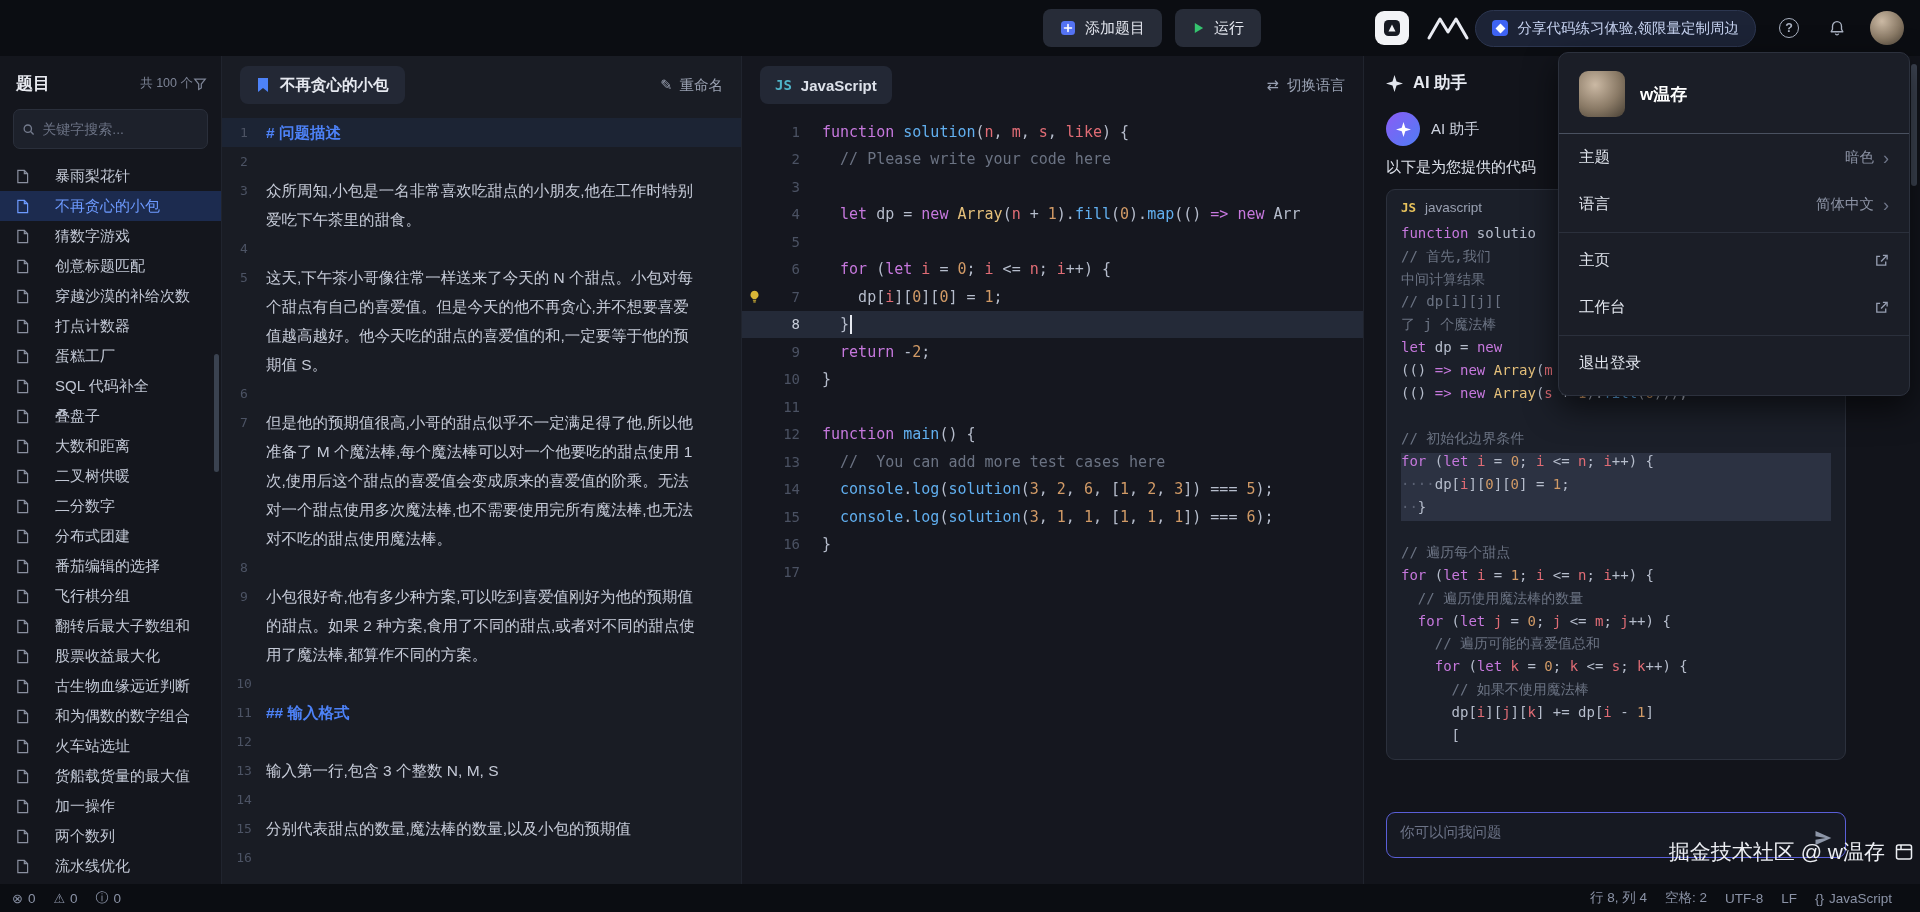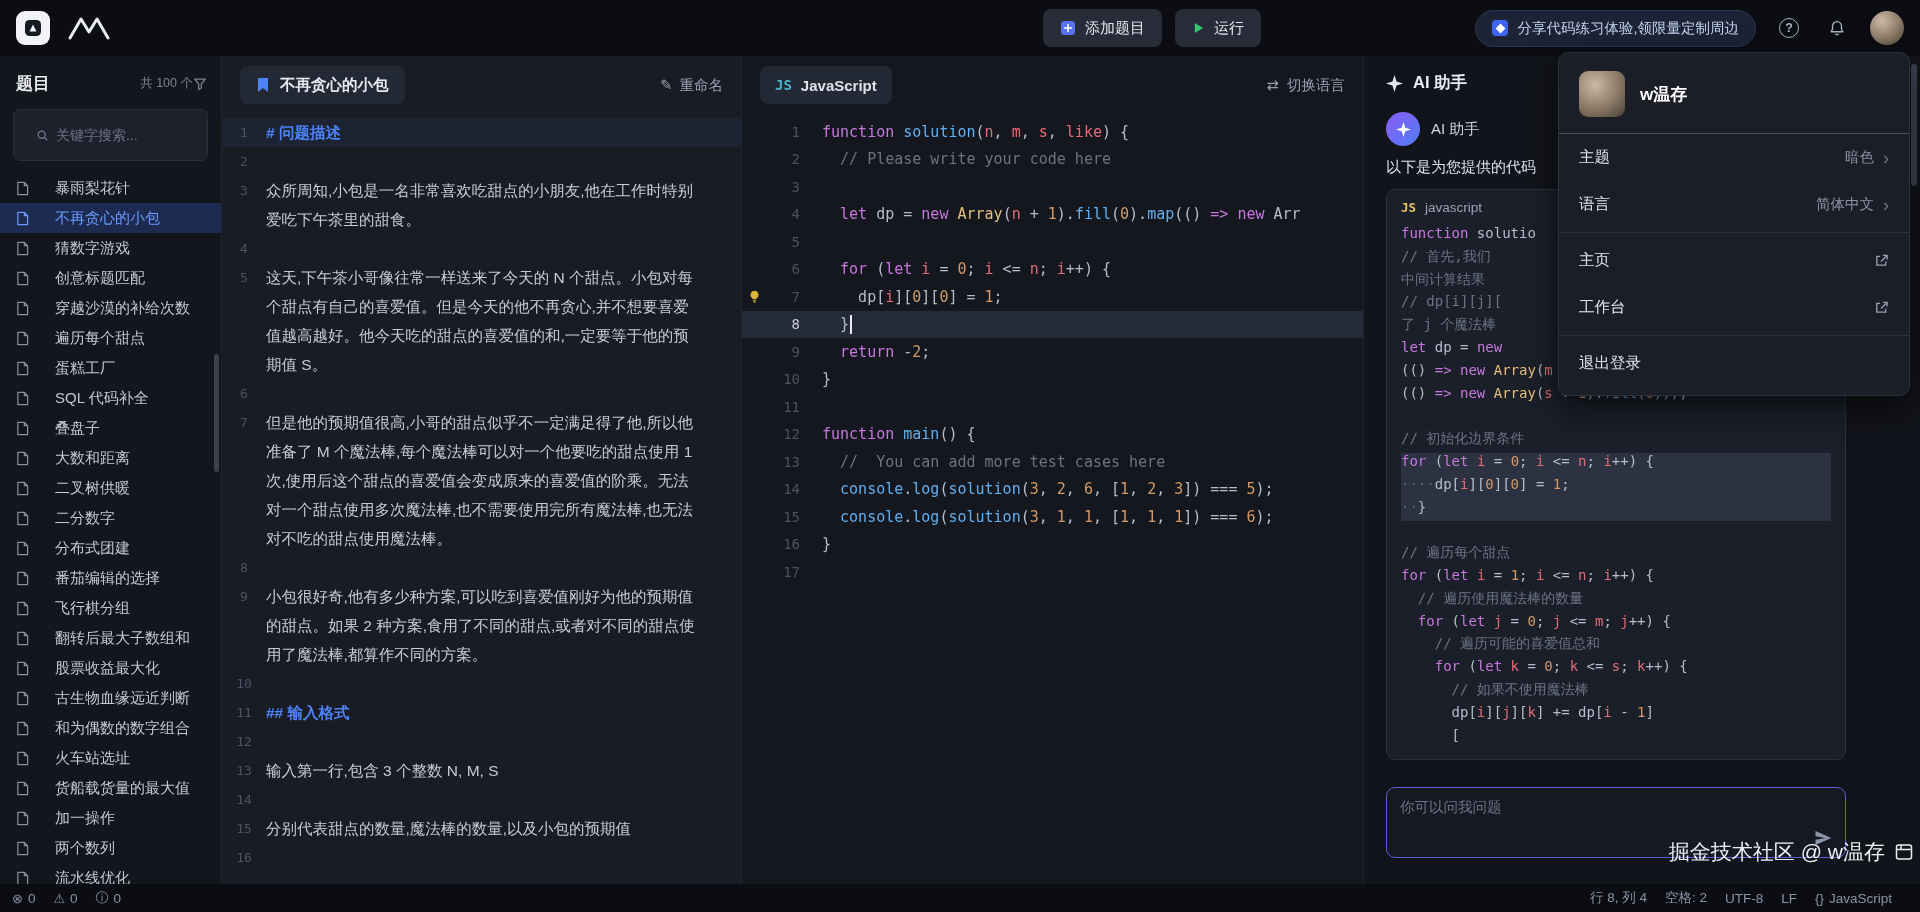--- a/index.html
+++ b/index.html
@@ -2,21 +2,21 @@
 <html><head>
 <meta charset="utf-8">
 <style>
 *{margin:0;padding:0;box-sizing:border-box}
 html,body{width:1920px;height:912px;overflow:hidden;background:#0b0d12;
   font-family:"Liberation Sans",sans-serif;color:#d4d8e1}
 .app{position:relative;width:1920px;height:912px;display:flex;flex-direction:column;background:#14161d}
 
 
 .topbar{position:relative;height:56px;background:#0b0d12;display:flex;align-items:center;
-  justify-content:space-between;padding:16px 16px;flex:0 0 auto;z-index:30}
+  justify-content:flex-end;padding:16px 16px;flex:0 0 auto;z-index:30}
 .tb-left{display:flex;align-items:center;gap:16px}
 .logo-box{width:34px;height:34px;background:#f2f3f6;border-radius:9px;display:flex;
   align-items:center;justify-content:center;cursor:pointer}
 .tb-center{position:absolute;left:1043px;top:9px;display:flex;gap:13px}
 .tb-btn{background:#272c38;border:none;color:#e3e6ee;font-size:15px;height:38px;padding:0 17px;
   border-radius:8px;display:flex;align-items:center;gap:9px;cursor:pointer;font-family:inherit}
 .tb-right{display:flex;align-items:center;gap:18px}
 .promo-pill{background:#1c2336;border:1px solid #2c3650;color:#c6d2f0;height:37px;border-radius:19px;
   display:flex;gap:9px;align-items:center;padding:0 16px;font-size:14.5px;cursor:pointer}
 .promo-ico{width:16px;height:16px;background:#3e63f3;border-radius:4px;display:flex;align-items:center;justify-content:center}
@@ -30,22 +30,22 @@
 
 .main{flex:1;display:flex;min-height:0}
 
 
 .sidebar{width:222px;flex:0 0 auto;background:#14161d;border-right:1px solid #20242e;
   position:relative;overflow:hidden}
 .sb-head{display:flex;align-items:center;padding:16px 14px 8px 16px;}
 .sb-title{font-size:17px;font-weight:bold;color:#e8eaf0}
 .sb-count{margin-left:auto;font-size:12.5px;color:#7d8496}
 .sb-filter{display:flex;cursor:pointer}
-.sb-search{margin:6px 13px 12px;height:52px;background:#1d212b;border:1px solid #2a2f3b;border-radius:7px;
-  display:flex;align-items:center;padding:0 22px;gap:7px}
+.sb-search{margin:6px 13px 12px;height:40px;background:#1d212b;border:1px solid #2a2f3b;border-radius:7px;
+  display:flex;align-items:center;padding:0 8px;gap:7px}
 .sb-search input{background:transparent;border:none;outline:none;color:#c9cedb;font-size:14px;width:100%;font-family:inherit}
 .sb-search input::placeholder{color:#6b7284}
 .sb-item{height:30px;display:flex;align-items:center;gap:26px;padding:0 8px 0 16px;color:#c2c8d5;
   font-size:15px;cursor:pointer;white-space:nowrap}
 .doc-ico{color:#8a90a0;display:flex;flex:0 0 auto}
 .sb-item.active{background:#1c2b4f;color:#6d9aff}
 .sb-item.active .doc-ico{color:#6d9aff}
 .sb-label{overflow:hidden;text-overflow:ellipsis}
 .sb-scroll{position:absolute;right:2px;top:298px;width:5px;height:118px;background:#3a4250;border-radius:3px;cursor:pointer}
 
@@ -102,21 +102,21 @@
 .ai-name{font-size:15px;color:#cfd4e0}
 .ai-intro{font-size:15px;color:#dde1ea;margin-bottom:12px}
 .ai-codeblock{background:#1b1f29;border:1px solid #2c313d;border-radius:9px;overflow:hidden}
 .acb-head{display:flex;align-items:center;gap:9px;padding:10px 14px 6px;font-size:13.5px;color:#9aa1b2}
 .js-badge-y{color:#e8c35c;font-weight:bold;font-size:12.5px;font-family:"DejaVu Sans Mono",monospace}
 .acb-body{font-family:"DejaVu Sans Mono",monospace;font-size:14px;padding:4px 14px 10px;
   color:#b6bdcc;white-space:pre}
 .acb-row{height:22.8px}
 .acb-row.sel{background:#2c3242}
 .ws-dots{color:#5a6173}
-.ai-inputwrap{flex:0 0 auto;margin:16px 74px 26px 22px;position:relative;height:71px;
+.ai-inputwrap{flex:0 0 auto;margin:16px 74px 26px 22px;position:relative;height:46px;
   border:1.6px solid #5a5fd8;border-radius:9px;background:#161922}
 .ai-inputwrap textarea{width:100%;height:100%;background:transparent;border:none;outline:none;resize:none;
   color:#ccd1dd;font-size:14.5px;padding:10px 44px 10px 13px;font-family:"Liberation Sans",sans-serif}
 .ai-inputwrap textarea::placeholder{color:#6d7488}
 .send-ico{position:absolute;right:12px;bottom:9px;cursor:pointer;display:flex}
 
 
 .statusbar{height:28px;background:#0b0d12;display:flex;align-items:center;justify-content:space-between;
   padding:0 28px 0 12px;font-size:13.5px;color:#8b93a7;flex:0 0 auto}
 .st-left,.st-right{display:flex;align-items:center;gap:18px}
@@ -262,21 +262,21 @@
             </span>
             <span class="sb-label">穿越沙漠的补给次数</span>
           </div>
           <div class="sb-item">
             <span class="doc-ico">
               <svg width="13" height="15" viewBox="0 0 14 16" fill="none" stroke="currentColor" stroke-width="1.3">
                 <path d="M2 1.5h7l3.5 3.5v9.5H2z"></path>
                 <path d="M9 1.5V5h3.5"></path>
               </svg>
             </span>
-            <span class="sb-label">遍历每个甜点</span>
+            <span class="sb-label">打点计数器</span>
           </div>
           <div class="sb-item">
             <span class="doc-ico">
               <svg width="13" height="15" viewBox="0 0 14 16" fill="none" stroke="currentColor" stroke-width="1.3">
                 <path d="M2 1.5h7l3.5 3.5v9.5H2z"></path>
                 <path d="M9 1.5V5h3.5"></path>
               </svg>
             </span>
             <span class="sb-label">蛋糕工厂</span>
           </div>

